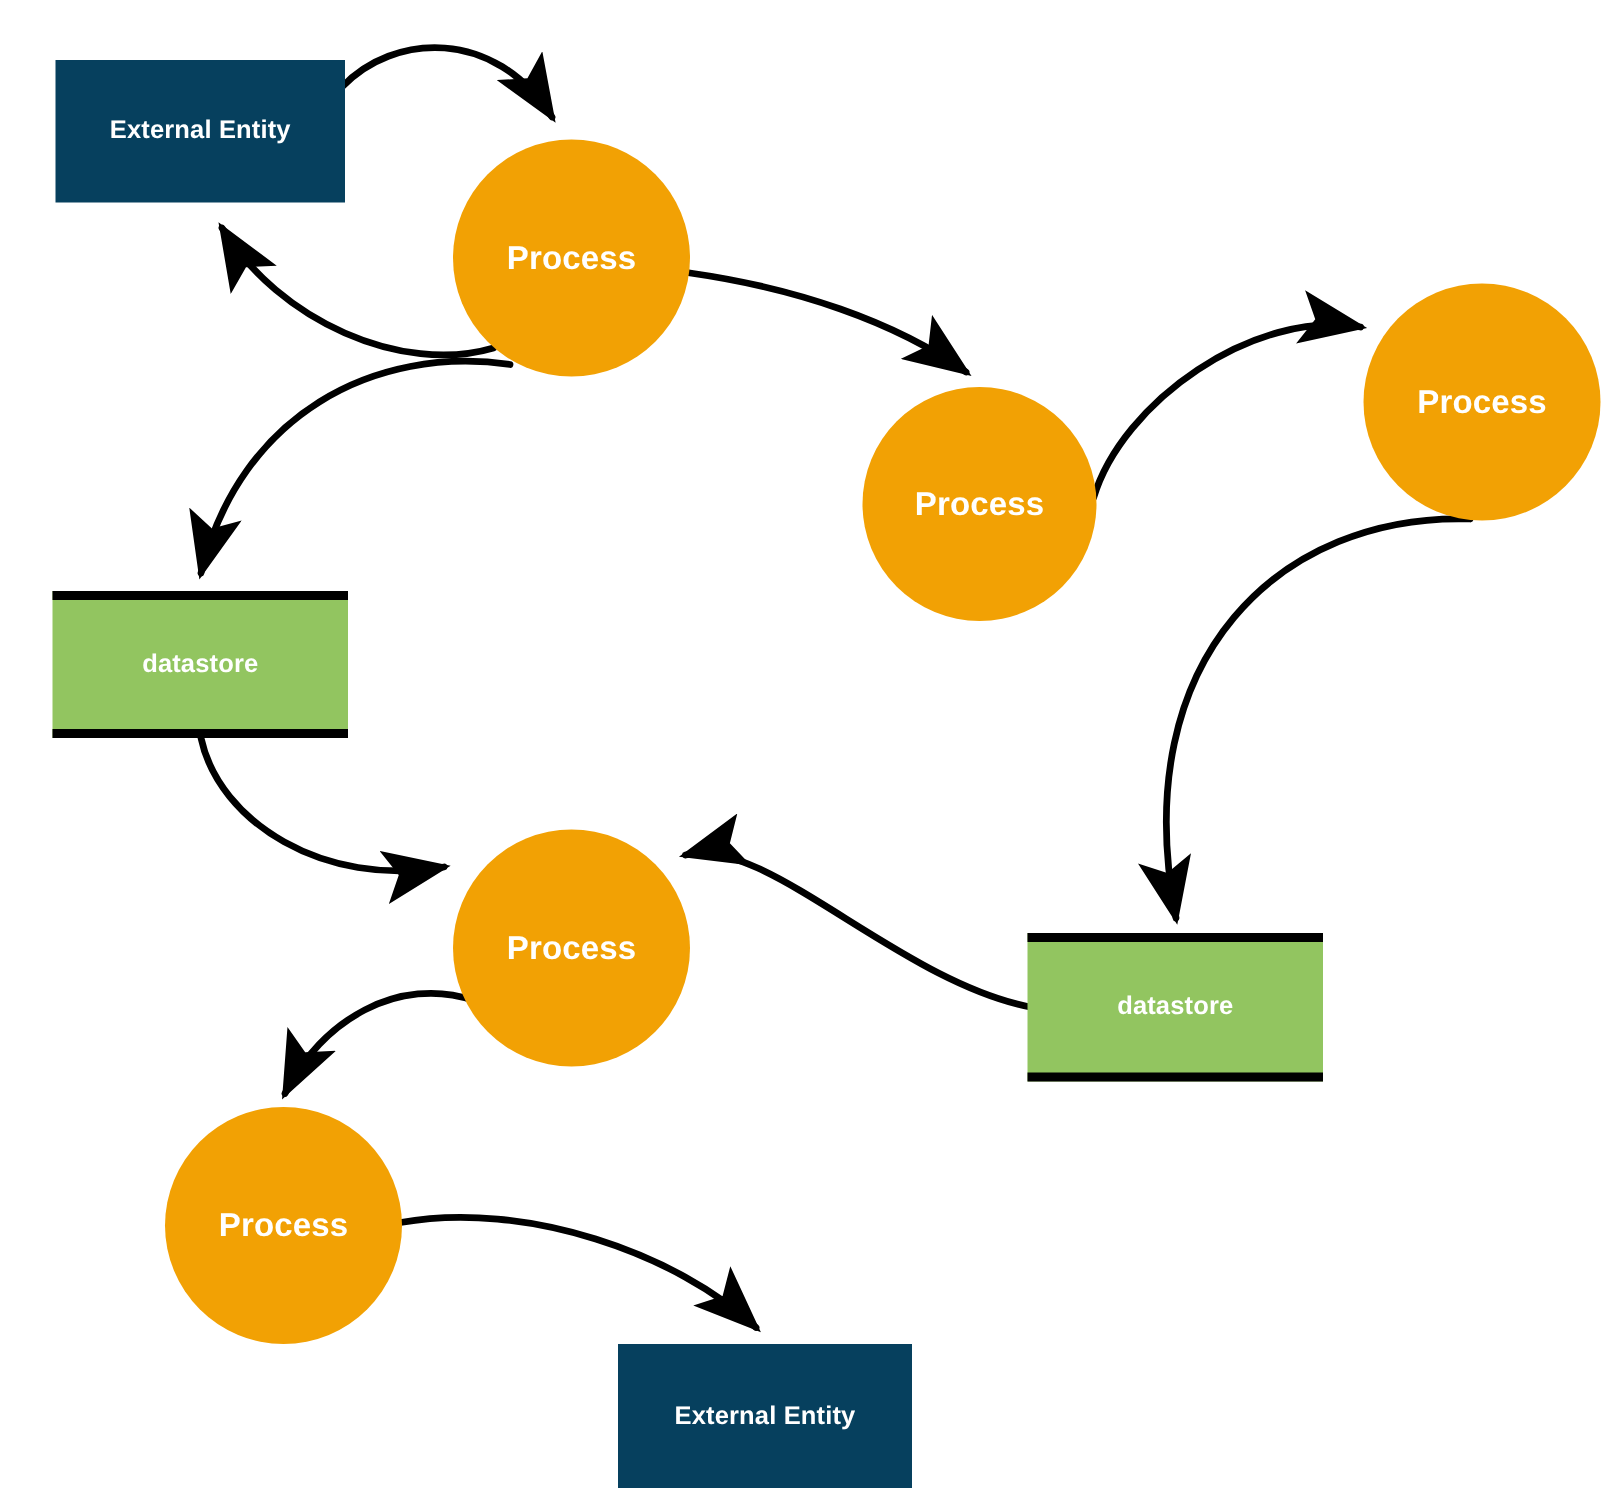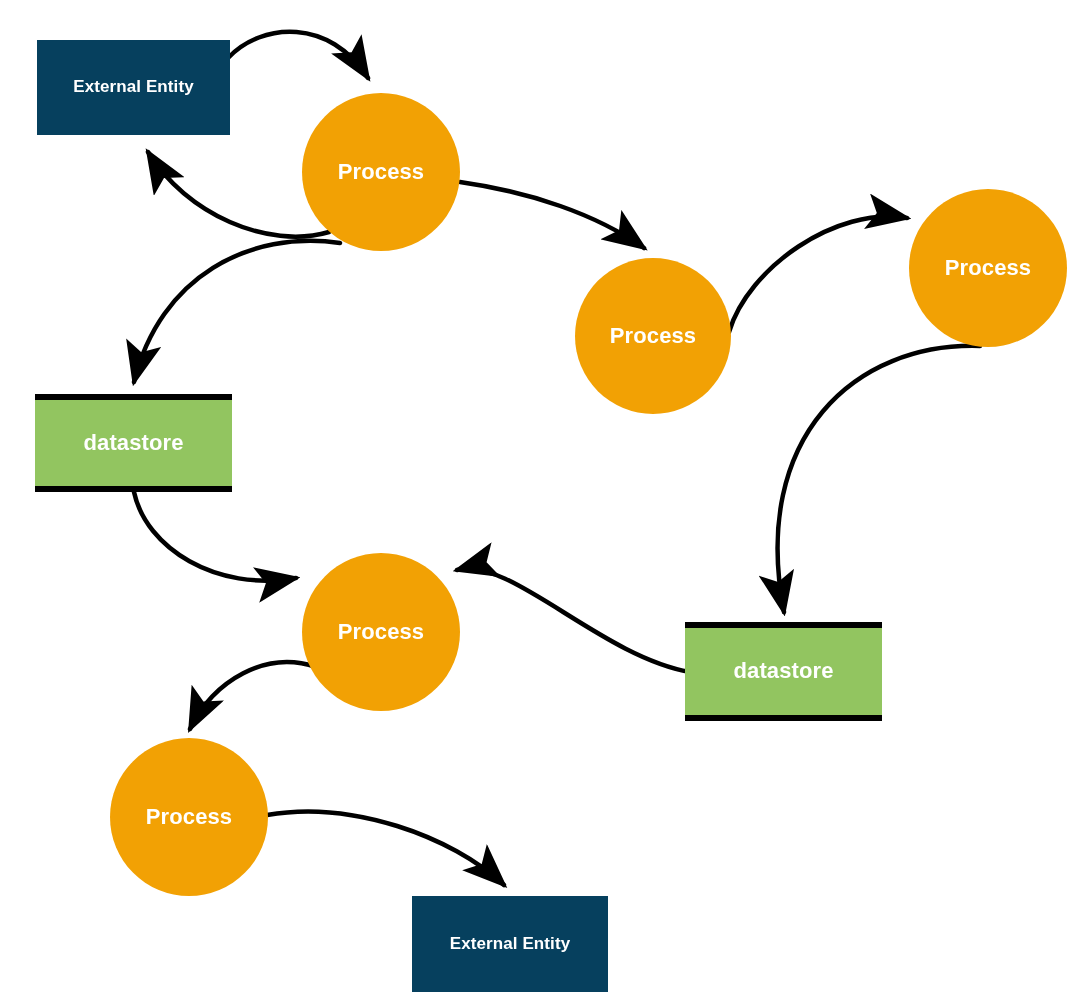--- a/index.html
+++ b/index.html
@@ -40,21 +40,21 @@
     z-index: 2;
   }
   .node-external {
     font-size: 17px;
   }
   .node-process {
     border-radius: 50%;
     font-size: 22px;
   }
   .node-datastore {
-    font-size: 22px;
+    font-size: 17px;
   }
   .node-label {
     pointer-events: none;
     line-height: 1.1;
   }
 </style>
 </head>
 <body>
 
 <div id="diagram-canvas">

